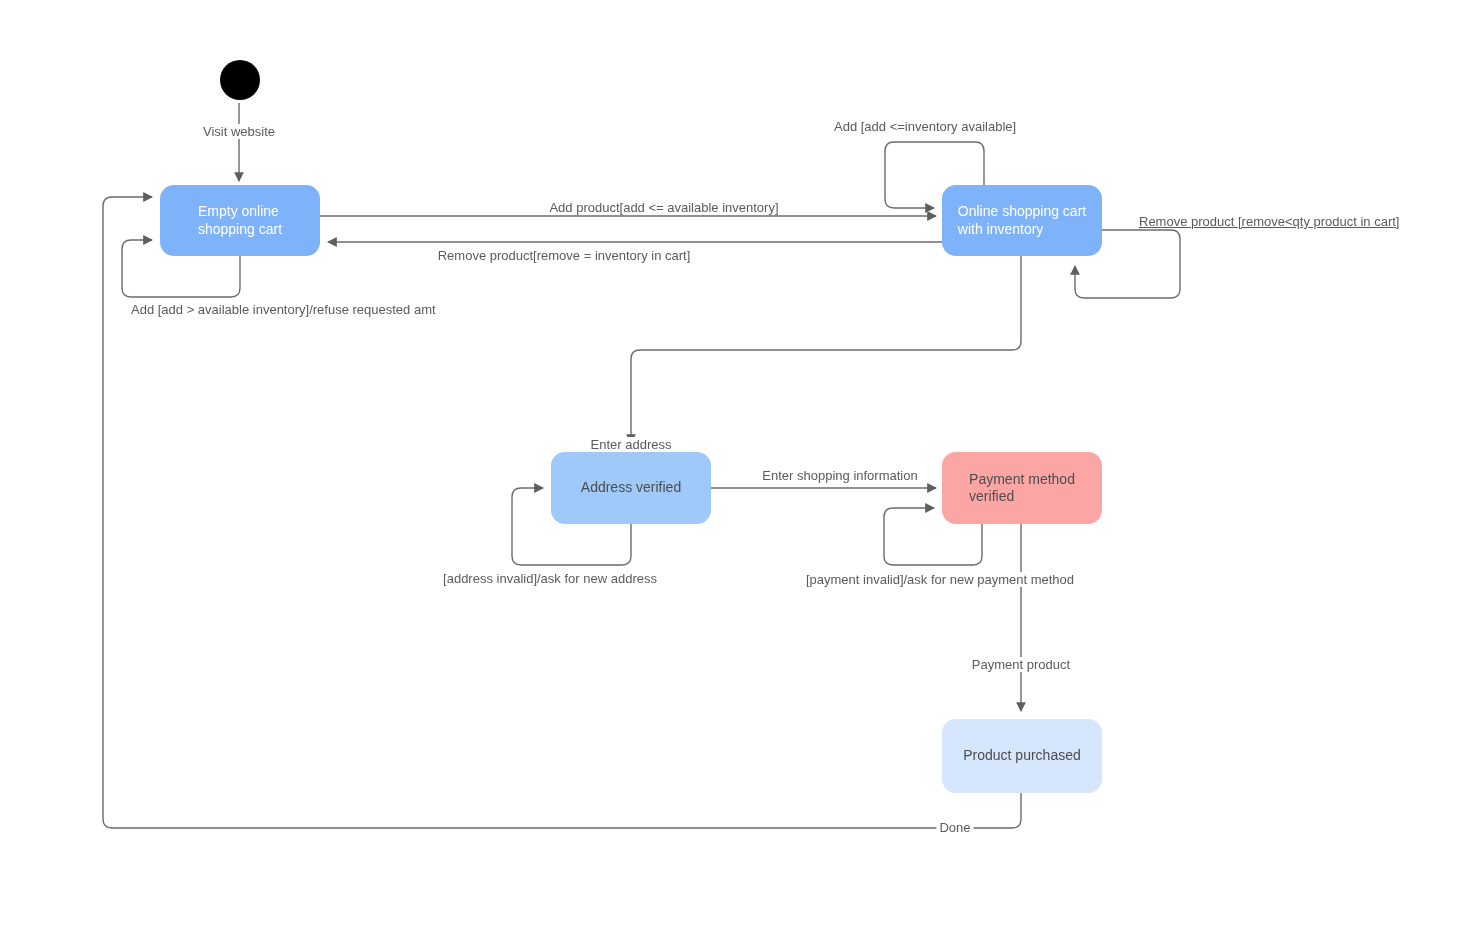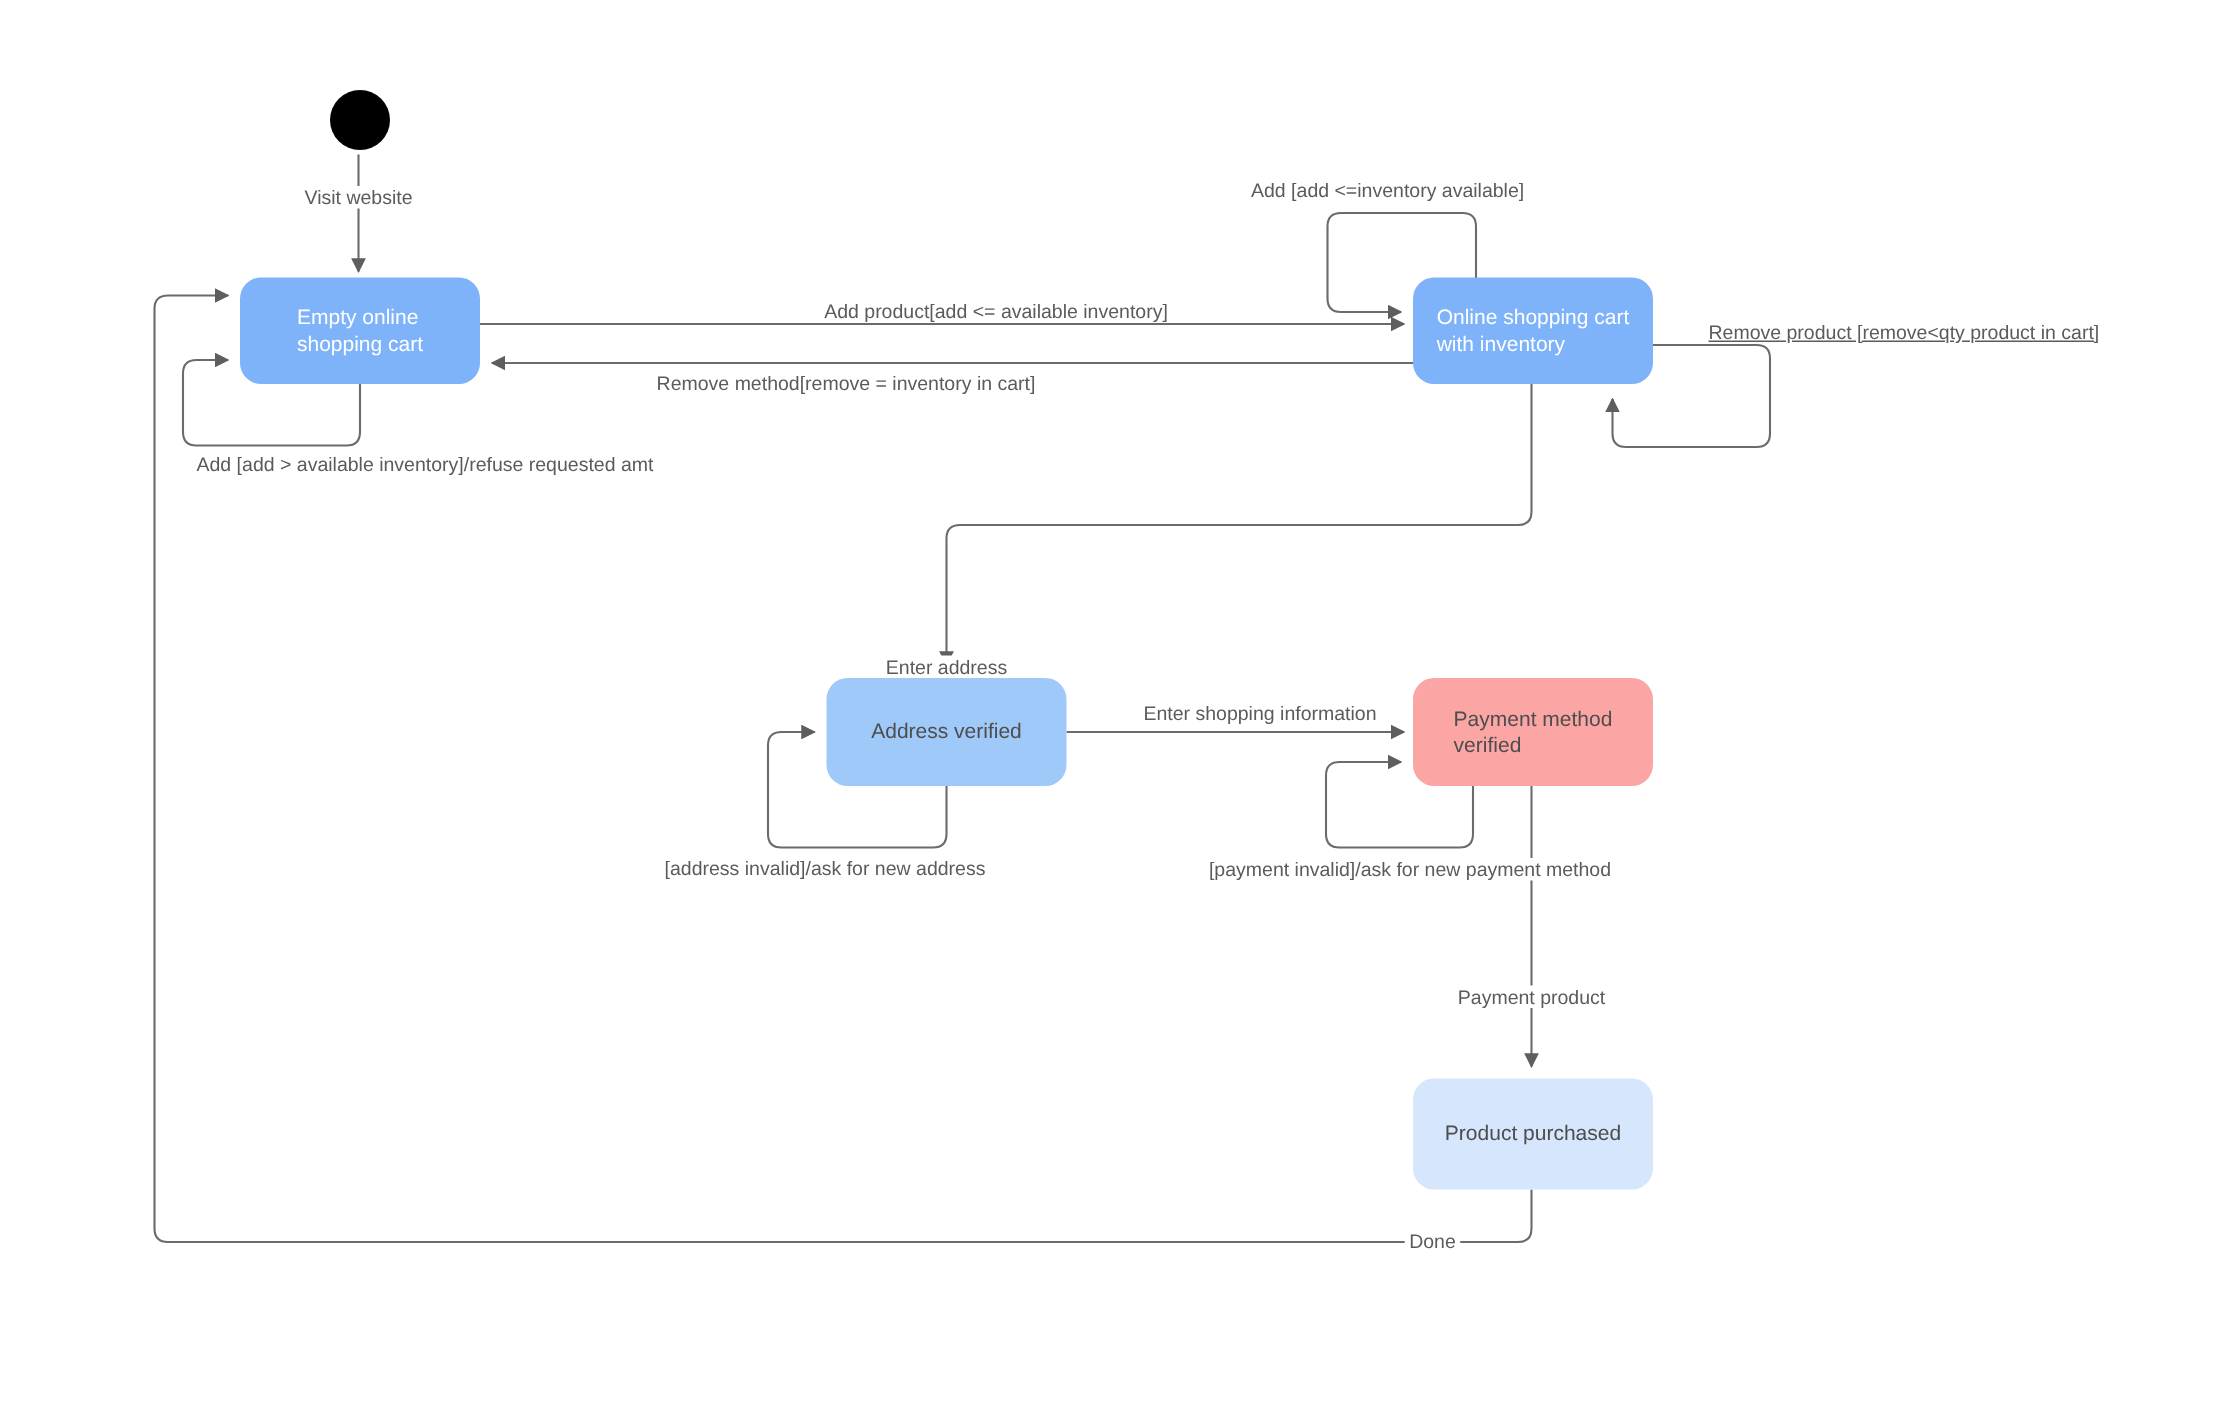--- a/index.html
+++ b/index.html
@@ -113,21 +113,21 @@
               background:#fca5a5; color:#4d4d4d;">Payment method
 verified</div>
 
   <div class="state" style="left:942px; top:719px; width:160px; height:74px;
               background:#D6E6FC; color:#4d4d4d;">Product purchased</div>
 
   <div class="edge-label center" style="left:239px; top:124px;">Visit website</div>
 
   <div class="edge-label center" style="left:664px; top:200px;">Add product[add &lt;= available inventory]</div>
 
-  <div class="edge-label center" style="left:564px; top:248px;">Remove method[remove = inventory in cart]</div>
+  <div class="edge-label center" style="left:564px; top:248px;">Remove product[remove = inventory in cart]</div>
 
   <div class="edge-label" style="left:128px; top:302px;">Add [add &gt; available inventory]/refuse requested amt</div>
 
   <div class="edge-label" style="left:831px; top:119px;">Add [add &lt;=inventory available]</div>
 
   <div class="edge-label" style="left:1136px; top:214px;text-decoration:underline;">Remove product [remove&lt;qty product in cart]</div>
 
   <div class="edge-label center" style="left:631px; top:395px;margin-top:42px;">Enter address</div>
 
   <div class="edge-label center" style="left:550px; top:571px;">[address invalid]/ask for new address</div>

